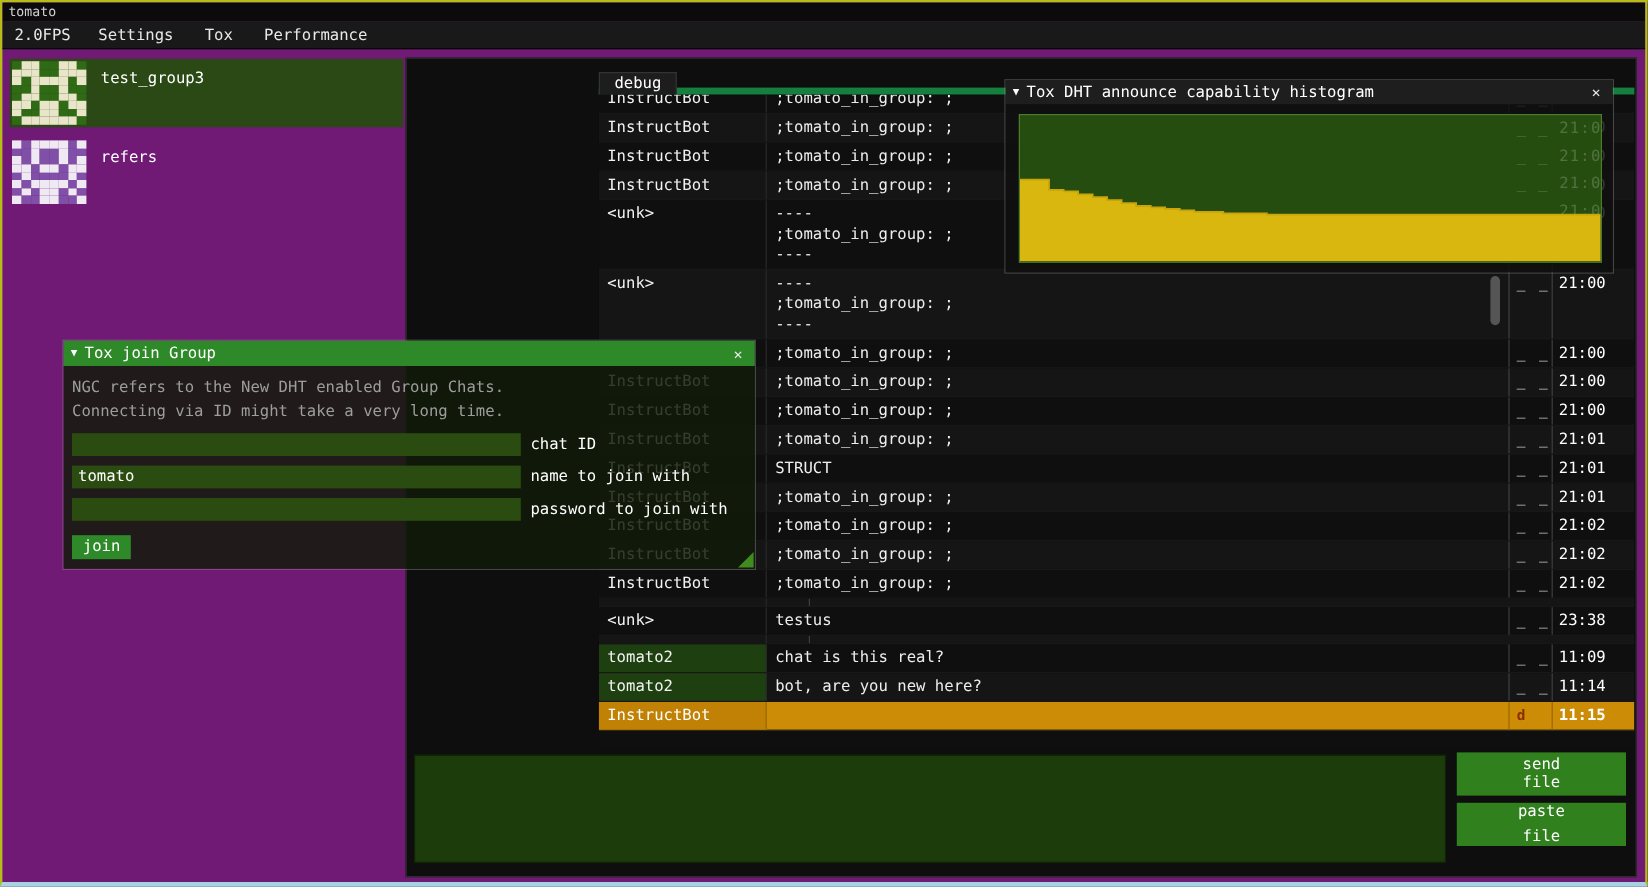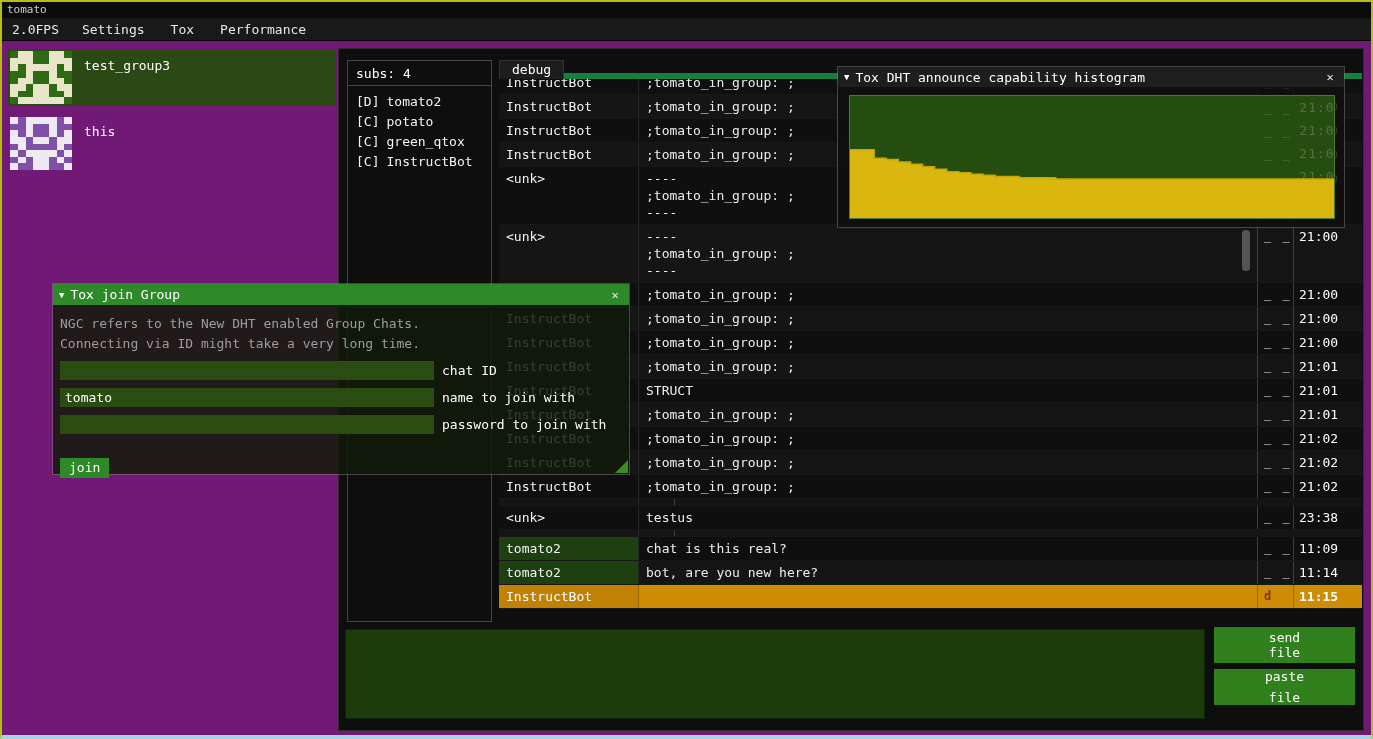--- a/index.html
+++ b/index.html
@@ -76,21 +76,21 @@
 
   .join-win { left:50px; top:281px; width:578px; z-index:30; }
   .join-win .win-title { background:#2e8a28; }
   .join-body { position:relative; background:rgba(17,26,9,0.84); padding:9px 7px 12px; height:169px; }
   .jdesc { color:#9d9d9d; line-height:20px; white-space:nowrap; }
   .join-fields { margin-top:7px; }
   .jrow { display:flex; align-items:center; margin-bottom:8px; height:19px; }
   .jinput { width:374px; height:19px; background:#2b4c10; padding:1px 5px; color:#fff;
             margin-right:8px; line-height:17px; }
   .jlabel { color:#fff; white-space:nowrap; }
-  .join-btn { display:inline-block; margin-top:16px; background:#2e8a28; color:#fff;
+  .join-btn { display:inline-block; margin-top:4px; background:#2e8a28; color:#fff;
               padding:1px 9px 2px; border:none; font:inherit; line-height:17px; }
   .resize-grip { position:absolute; right:1px; bottom:1px; width:0; height:0; border-style:solid;
                  border-width:0 0 13px 13px; border-color:transparent transparent #3f8b1f transparent; }
 
   .hist-win { left:835px; top:64px; width:508px; z-index:40; }
   .hist-win .win-title { background:#1e1e1e; height:20px; }
   .hist-body { background:rgba(15,15,15,0.85); padding:8px 11px; }
   .plot { position:relative; width:486px; height:124px; background:rgba(39,82,15,0.92);
           border:1px solid #4e7a2c; overflow:hidden; }
   .plot svg { position:absolute; left:0; top:0; width:100%; height:100%; }
@@ -243,36 +243,26 @@
           <i style="background: rgb(128, 80, 168);"></i>
           <i style="background: rgb(239, 233, 244);"></i>
           <i style="background: rgb(128, 80, 168);"></i>
           <i style="background: rgb(128, 80, 168);"></i>
           <i style="background: rgb(239, 233, 244);"></i>
           <i style="background: rgb(239, 233, 244);"></i>
           <i style="background: rgb(128, 80, 168);"></i>
           <i style="background: rgb(128, 80, 168);"></i>
           <i style="background: rgb(239, 233, 244);"></i>
         </div>
-        <div class="group-label">this</div>
+        <div class="group-label">refers</div>
       </div>
     </div>
 
   <div class="main-panel"></div>
 
-  <div class="subs-panel">
-    <div class="subs-header">subs: 4</div>
-    <div class="subs-sep"></div>
-    <div class="member-list">
-        <div class="member-row"><span class="mtag">[D]</span><span class="mname">tomato2</span></div>
-        <div class="member-row"><span class="mtag">[C]</span><span class="mname">potato</span></div>
-        <div class="member-row"><span class="mtag">[C]</span><span class="mname">green_qtox</span></div>
-        <div class="member-row"><span class="mtag">[C]</span><span class="mname">InstructBot</span></div>
-      </div>
-  </div>
 
   <div class="tabbar">
     <div class="tab">debug</div>
   </div>
 
   <div class="chat-viewport">
     <div class="chat-scroll">
         <div class="crow">
           <div class="c-name">InstructBot</div>
           <div class="c-msg">

